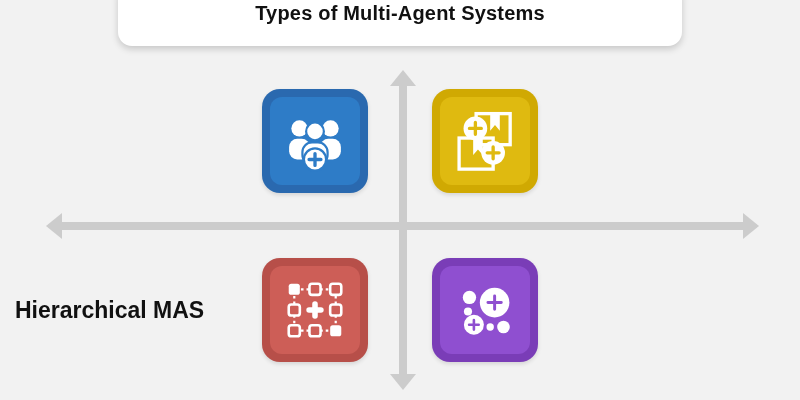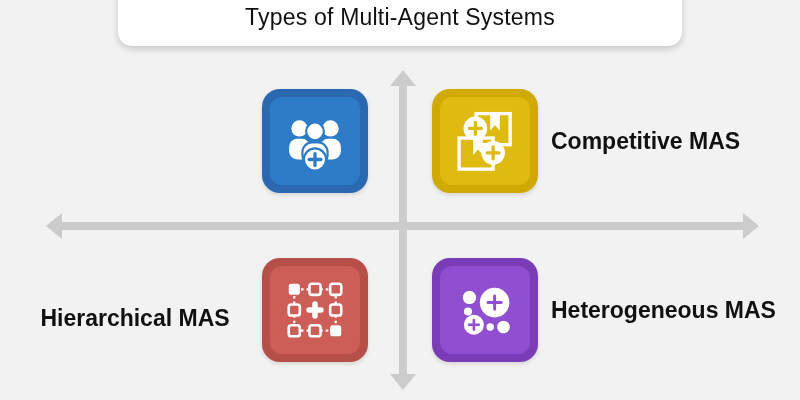--- a/index.html
+++ b/index.html
@@ -15,22 +15,22 @@
     position:absolute;
     left:118px;top:-16px;
     width:564px;height:62px;
     background:var(--card,#fff);
     border-radius:14px;
     box-shadow:0 3px 7px rgba(0,0,0,0.18);
     display:flex;align-items:flex-end;justify-content:center;
     padding-bottom:9px;box-sizing:border-box;
   }
   .title-card h1{
-    margin:6px;
-    font-size:23px;font-weight:400;
+    margin:12px;
+    font-size:20px;font-weight:700;
     color:var(--text,#111);
     letter-spacing:.2px;
   }
   
   .axis-h{
     position:absolute;left:61px;top:222px;
     width:682px;height:8px;
     background:var(--axis,#ccc);
   }
   .axis-v{
@@ -86,21 +86,21 @@
   
   .q-label{
     position:absolute;
     font-size:23px;font-weight:700;
     color:var(--text,#111);
     white-space:nowrap;
     line-height:30px;
   }
   #label-cooperative{left:15px;top:126px;width:240px;text-align:right;}
   #label-competitive{left:551px;top:126px;width:245px;text-align:left;}
-  #label-hierarchical{left:15px;top:303px;width:240px;text-align:center;}
+  #label-hierarchical{left:15px;top:295px;width:240px;text-align:left;}
   #label-heterogeneous{left:551px;top:295px;width:245px;text-align:left;}
 </style>
 </head>
 <body>
 
 <div id="stage" style="--bg: #f2f2f2; --axis: #cccccc; --card: #ffffff; --text: #111111;">
 
   <div class="axis-h"></div>
   <div class="axis-v"></div>
   <div class="arrow arrow-left"></div>
@@ -134,21 +134,20 @@
         <path d="M57 13 h13 v23 l-6.5 -7.5 l-6.5 7.5 z" fill="#fff"></path>
         <rect x="15" y="46" width="46" height="42" fill="none" stroke="#fff" stroke-width="4.5"></rect>
         <path d="M34 46 h13 v23 l-6.5 -7.5 l-6.5 7.5 z" fill="#fff"></path>
         <circle cx="37" cy="33" r="16" fill="#fff"></circle>
         <path d="M37 25 v16 M29 33 h16" stroke="currentColor" stroke-width="4.5" stroke-linecap="round"></path>
         <circle cx="61" cy="66" r="16" fill="#fff"></circle>
         <path d="M61 58 v16 M53 66 h16" stroke="currentColor" stroke-width="4.5" stroke-linecap="round"></path>
       </svg>
     </div>
   </div>
-  <div class="q-label" id="label-competitive">Competitive MAS</div>
 
   <div class="tile" id="tile-hierarchical" style="--outer: #b74f49; --inner: #cd5e57;">
     <div class="tile-inner">
       <svg viewBox="0 0 100 100" aria-hidden="true">
         <g stroke="#fff" stroke-width="3" stroke-dasharray="3.5 4">
           <path d="M31 22 h12 M57 22 h12"></path>
           <path d="M31 78 h12 M57 78 h12"></path>
           <path d="M22 31 v12 M22 57 v12"></path>
           <path d="M78 31 v12 M78 57 v12"></path>
         </g>
@@ -173,15 +172,14 @@
         <circle cx="27" cy="52" r="5.5" fill="#fff"></circle>
         <circle cx="63" cy="40" r="20" fill="#fff"></circle>
         <path d="M63 31 v18 M54 40 h18" stroke="currentColor" stroke-width="4" stroke-linecap="round"></path>
         <circle cx="35" cy="70" r="13.5" fill="#fff"></circle>
         <path d="M35 63.5 v13 M28.5 70 h13" stroke="currentColor" stroke-width="3.5" stroke-linecap="round"></path>
         <circle cx="57" cy="73" r="5" fill="#fff"></circle>
         <circle cx="75" cy="73" r="8.5" fill="#fff"></circle>
       </svg>
     </div>
   </div>
-  <div class="q-label" id="label-heterogeneous">Heterogeneous MAS</div>
 
 </div>
 
 </body></html>

